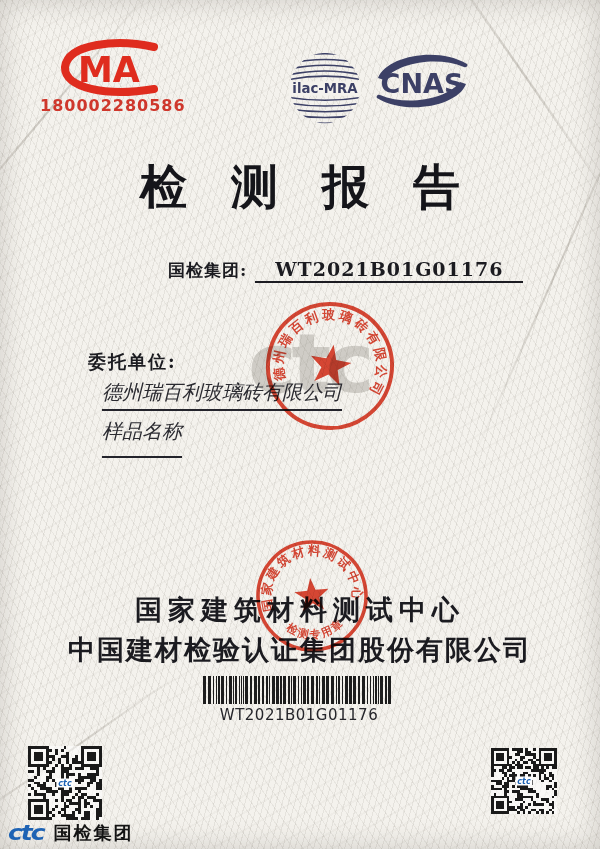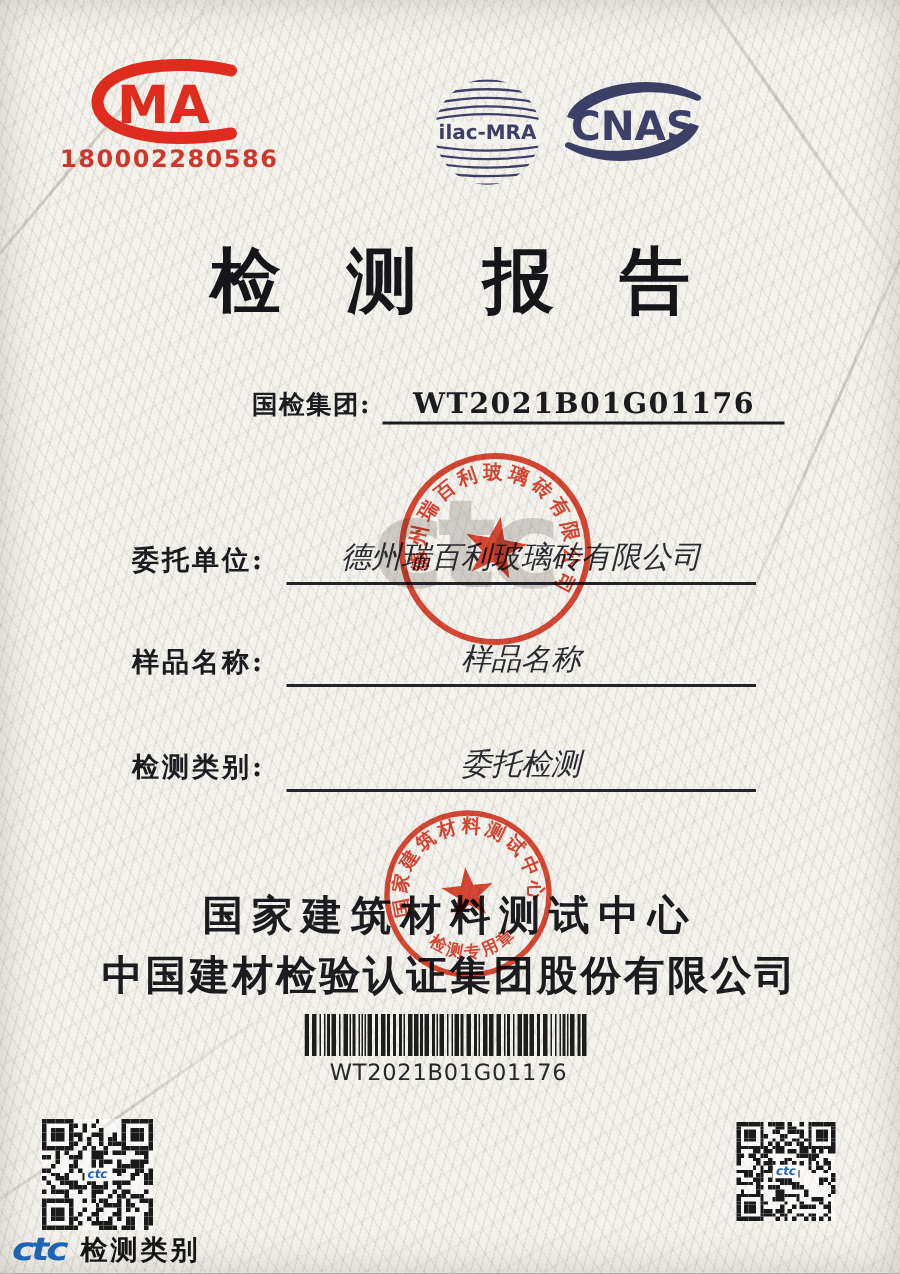--- a/index.html
+++ b/index.html
@@ -36,21 +36,21 @@
   .title{top:156px;width:100%;text-align:center;font-size:47px;font-weight:bold;
     letter-spacing:44px;padding-left:44px;box-sizing:border-box;color:#15151a;}
 
   
   .repno{left:168px;top:258px;display:flex;align-items:baseline;}
   .repno .rlabel{font-weight:bold;font-size:17px;letter-spacing:1px;}
   .repno .rvalue{font-weight:bold;font-size:19px;letter-spacing:1px;margin-left:8px;
     border-bottom:2px solid #1c1c22;padding:0 20px 1px;}
 
   
-  .field{position:absolute;left:88px;width:416px;height:40px;display:flex;align-items:flex-end;}
+  .field{position:absolute;left:88px;width:416px;height:40px;display:flex;align-items:flex-start;flex-direction:column;}
   .flabel{font-weight:bold;font-size:18px;letter-spacing:2px;white-space:nowrap;padding-bottom:5px;}
   .fline{flex:1;margin-left:14px;border-bottom:2px solid #23232b;text-align:center;
     font-size:20px;font-style:italic;padding-bottom:3px;color:#2a2a30;}
   .f1{top:350px;} .f2{top:418px;} .f3{top:488px;}
 
   
   .wm{left:248px;top:316px;font-family:"DejaVu Sans",sans-serif;font-weight:bold;
     font-size:82px;color:rgba(135,131,122,.34);letter-spacing:-5px;z-index:1;}
 
   
@@ -141,26 +141,21 @@
     <span class="rvalue">WT2021B01G01176</span>
   </div>
 
   <div class="abs wm">ctc</div>
 
   <div class="field f1 z3">
     <span class="flabel">委托单位:</span>
     <span class="fline">德州瑞百利玻璃砖有限公司</span>
   </div>
   <div class="field f2 z3">
-    <span class="flabel">样品名称:</span>
     <span class="fline">样品名称</span>
-  </div>
-  <div class="field f3 z3">
-    <span class="flabel">检测类别:</span>
-    <span class="fline">委托检测</span>
   </div>
 
   <svg class="abs stamp stamp-client" viewBox="-70 -70 140 140">
     <defs>
       <path id="arcClient" d="M -40.7,23.5 A 47,47 0 1 1 40.7,23.5"></path>
     </defs>
     <circle cx="0" cy="0" r="62" fill="none" stroke="#dd3a26" stroke-width="4"></circle>
     <polygon points="0,-18 4.2,-5.8 17.1,-5.6 6.9,2.2 10.6,14.6 0,7.2 -10.6,14.6 -6.9,2.2 -17.1,-5.6 -4.2,-5.8" fill="#dd3a26" transform="scale(1.2)"></polygon>
     <text font-size="13" font-weight="bold" fill="#dd3a26" letter-spacing="3" class="serif">
       <textPath href="#arcClient" startOffset="50%" text-anchor="middle">德州瑞百利玻璃砖有限公司</textPath>
@@ -1440,16 +1435,16 @@
       <i class=""></i>
       <i class="d"></i>
       <i class=""></i>
       <i class="d"></i>
       <i class=""></i>
     <span class="qr-badge">ctc</span>
   </div>
 
   <div class="abs footer-brand">
     <span class="ctc-logo">ctc</span>
-    <span class="group-name">检测类别</span>
+    <span class="group-name">国检集团</span>
   </div>
 
 </div>
 
 </body></html>

